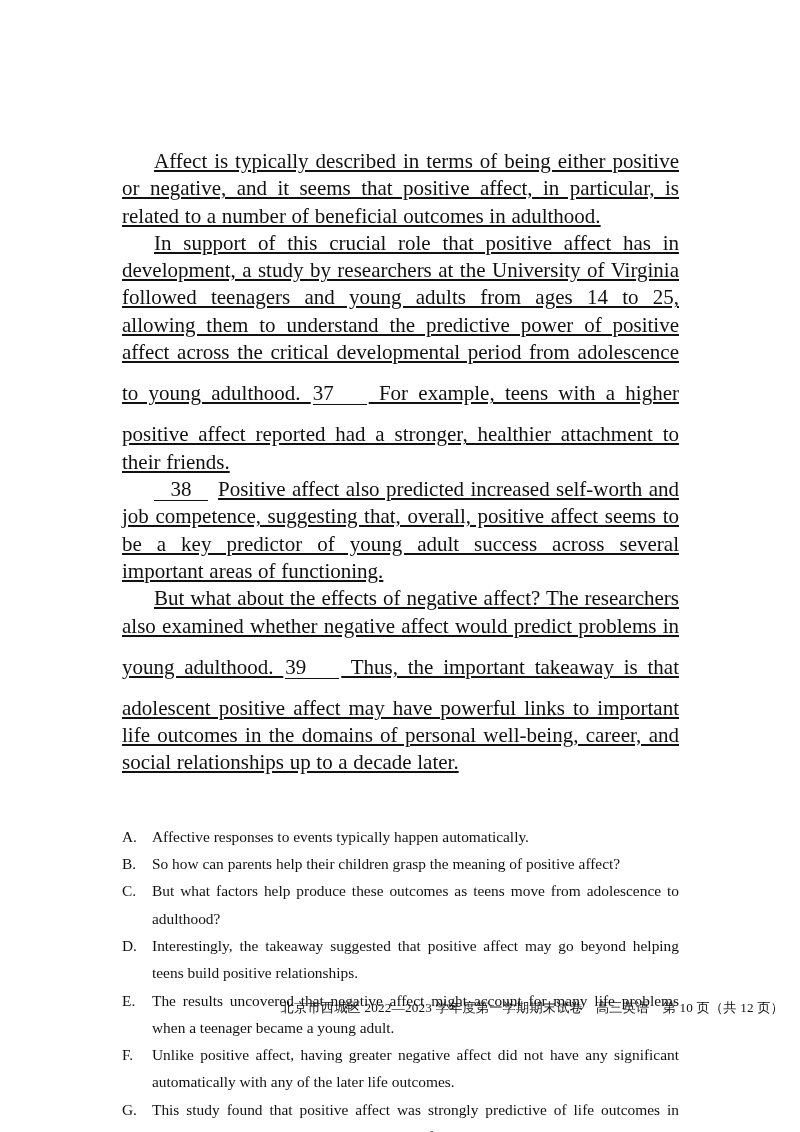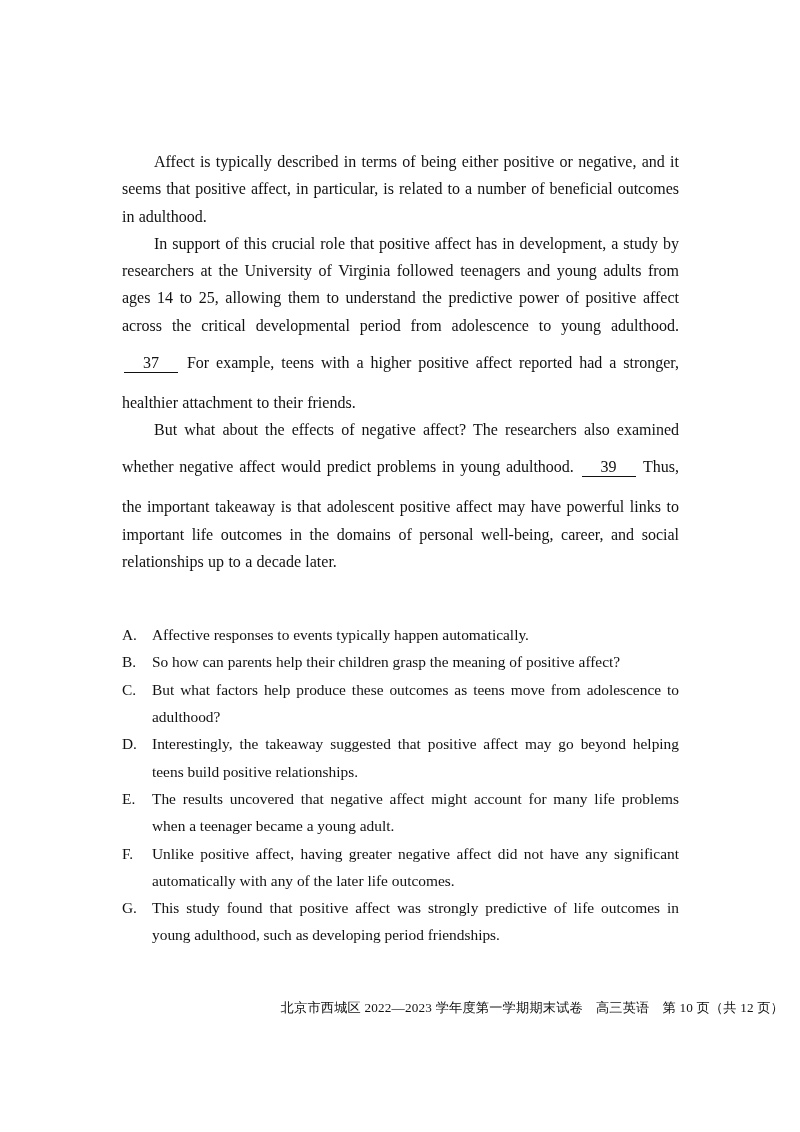--- a/index.html
+++ b/index.html
@@ -25,35 +25,36 @@
 
   .content {
     position: absolute;
     left: 122px;
     top: 148px;
     width: 557px;
   }
 
   
   .para {
-    font-size: 16px;
+    font-size: 21px;
     line-height: 27.3px;
     text-align: justify;
     text-justify: inter-word;
     text-indent: 32px;
     margin: 0;
     hyphens: none;
     word-spacing: 0.02em;
+    text-decoration: underline;
   }
 
   
   .blank {
     display: inline-block;
     min-width: 54px;
-    text-align: center;
+    text-align: left;
     border-bottom: 1.2px solid #111111;
     line-height: 1.05;
     margin: 16px 2px;
     text-indent: 0;
   }
   .blank-lead {
     display: inline-block;
     min-width: 54px;
     text-align: center;
     border-bottom: 1.2px solid #111111;
@@ -111,20 +112,23 @@
   <div class="content">
 
     <p class="para">
       <span>Affect is typically described in terms of being either positive or negative, and it seems that positive affect, in particular, is related to a number of beneficial outcomes in adulthood.</span>
     </p>
 
     <p class="para">
       <span>In support of this crucial role that positive affect has in development, a study by researchers at the University of Virginia followed teenagers and young adults from ages 14 to 25, allowing them to understand the predictive power of positive affect across the critical developmental period from adolescence to young adulthood. </span><span class="blank">37</span><span> For example, teens with a higher positive affect reported had a stronger, healthier attachment to their friends.</span>
     </p>
 
+    <p class="para">
+      <span class="blank-lead">38</span><span>Positive affect also predicted increased self-worth and job competence, suggesting that, overall, positive affect seems to be a key predictor of young adult success across several important areas of functioning.</span>
+    </p>
 
     <p class="para">
       <span>But what about the effects of negative affect? The researchers also examined whether negative affect would predict problems in young adulthood. </span><span class="blank">39</span><span> Thus, the important takeaway is that adolescent positive affect may have powerful links to important life outcomes in the domains of personal well-being, career, and social relationships up to a decade later.</span>
     </p>
 
     <ul class="options">
       <li class="option">
         <span class="option-label">A.</span>
         <span class="option-text">Affective responses to events typically happen automatically.</span>
       </li>

